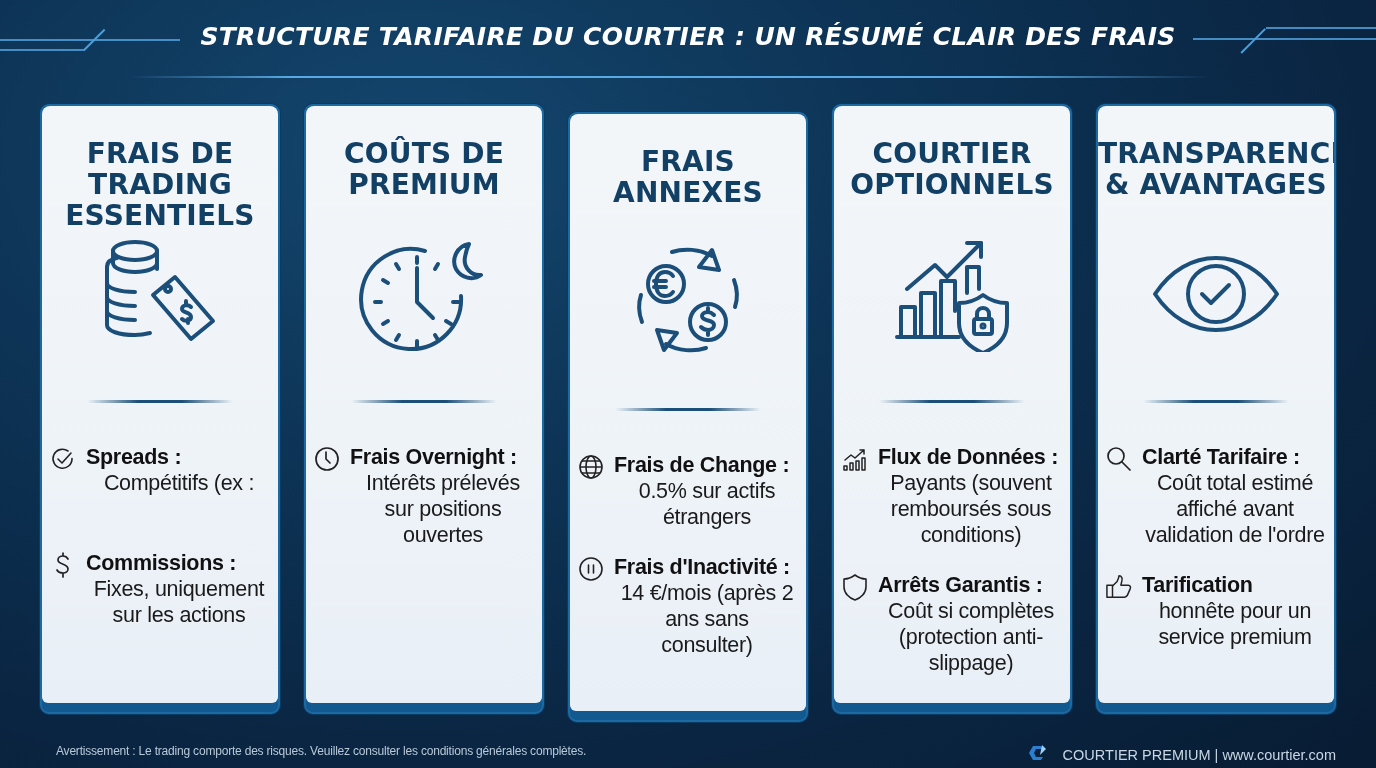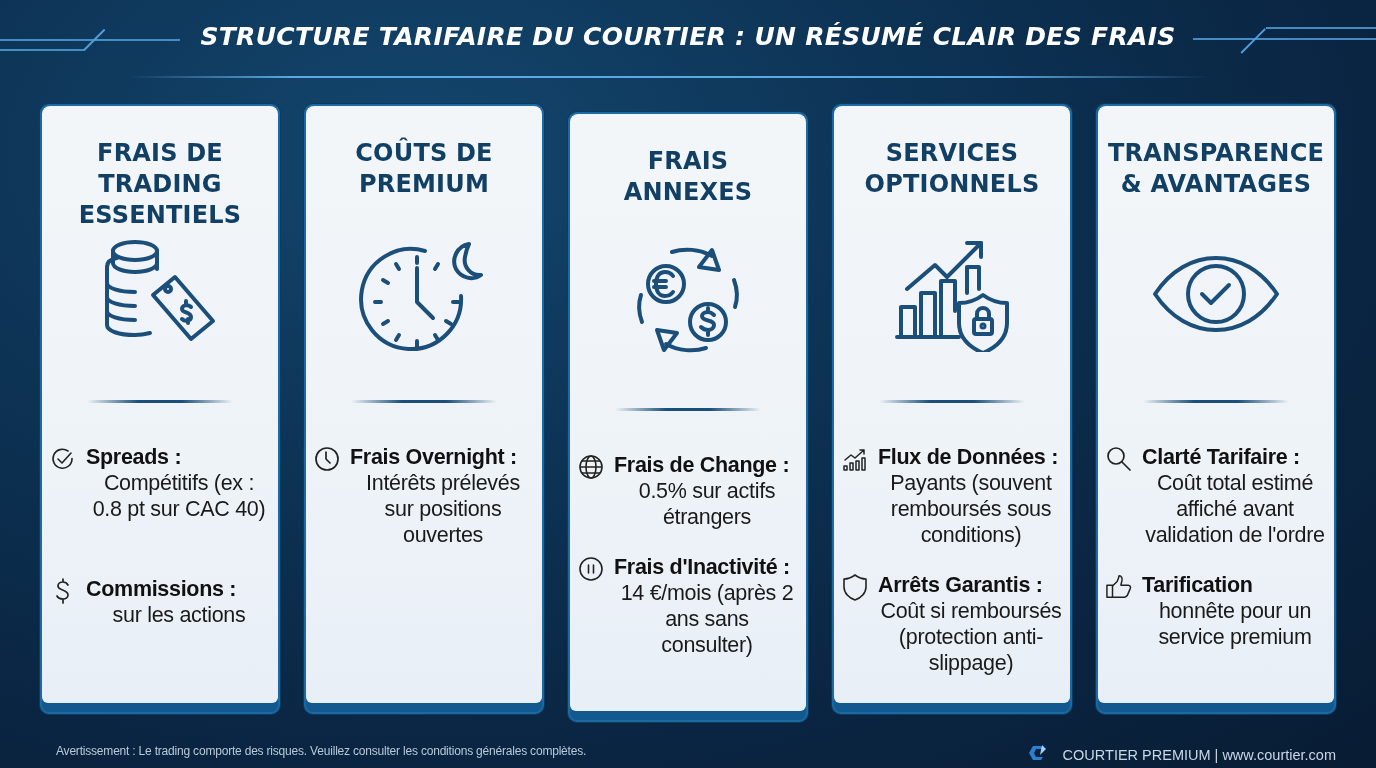--- a/index.html
+++ b/index.html
@@ -39,21 +39,21 @@
   .card-inner {
     position: absolute; top: 0; left: 0; right: 0; bottom: 9px;
     border-radius: 8px 8px 6px 6px;
     background: linear-gradient(180deg, #f3f6f9 0%, #eef3f8 60%, #e8eff6 100%);
     overflow: hidden;
   }
   .card-title {
     position: absolute; top: 32px; left: 0; right: 0;
     text-align: center;
     font-family: "DejaVu Sans", sans-serif;
-    font-weight: bold; font-size: 24px; line-height: 31px;
+    font-weight: bold; font-size: 28px; line-height: 31px;
     color: #123f64;
     letter-spacing: 0.2px;
   }
   .card-title span { display: block; }
   .icon-wrap {
     position: absolute; left: 0; right: 0; top: 125px; height: 120px;
     display: flex; justify-content: center; align-items: center;
   }
   .divider {
     position: absolute; top: 294px; left: 45px; right: 45px; height: 3px;
@@ -137,29 +137,29 @@
       <div class="items">
         <div class="item">
           <span class="item-icon">
             <svg width="24" height="24" viewBox="0 0 24 24" fill="none" stroke="#222" stroke-width="1.6" stroke-linecap="round" stroke-linejoin="round">
                 <path d="M21 11.5 A9.5 9.5 0 1 1 17 4"></path>
                 <path d="M7 12 l4 4 l9-10"></path>
               </svg>
           </span>
           <span class="item-label">Spreads :</span>
           <span class="item-text">Compétitifs (ex :</span>
-          <span class="item-text">0.8 pt sur CAC 40)</span>
         </div>
         <div class="item" style="margin-top:54px;">
           <span class="item-icon">
             <svg width="24" height="26" viewBox="0 0 24 26" fill="none" stroke="#222" stroke-width="1.7" stroke-linecap="round">
                 <path d="M17 7 c-1-2-3-3-5-3 c-3 0-5 2-5 4 c0 5 10 3 10 9 c0 2-2 4-5 4 c-3 0-5-1-6-3 M12 1 v3 M12 21 v4"></path>
               </svg>
           </span>
           <span class="item-label">Commissions :</span>
+          <span class="item-text">Fixes, uniquement</span>
           <span class="item-text">sur les actions</span>
         </div>
       </div>
     </div>
   </div>
 
   <div class="card" style="left:264px;">
     <div class="card-inner">
       <div class="card-title">
         <span>COÛTS DE</span>
@@ -237,21 +237,21 @@
           <span class="item-text">ans sans</span>
           <span class="item-text">consulter)</span>
         </div>
       </div>
     </div>
   </div>
 
   <div class="card" style="left:792px;">
     <div class="card-inner">
       <div class="card-title">
-        <span>SERVICES</span>
+        <span>COURTIER</span>
         <span>OPTIONNELS</span>
       </div>
       <div class="icon-wrap" style="top:128px;">
         <svg width="130" height="115" viewBox="0 0 130 115" fill="none" stroke="#1b4f7a" stroke-width="4" stroke-linecap="round" stroke-linejoin="round">
           <path d="M10 100 h62"></path>
           <path d="M14 100 v-30 h14 v30"></path>
           <path d="M34 100 v-44 h14 v44"></path>
           <path d="M54 100 v-56 h14 v30"></path>
           <path d="M80 56 v-26 h12 v22"></path>
           <path d="M20 52 l28 -24 l12 12 l34 -34"></path>
@@ -276,21 +276,21 @@
           <span class="item-text">remboursés sous</span>
           <span class="item-text">conditions)</span>
         </div>
         <div class="item" style="margin-top:12px;">
           <span class="item-icon">
             <svg width="26" height="28" viewBox="0 0 26 28" fill="none" stroke="#222" stroke-width="1.6" stroke-linejoin="round">
                 <path d="M13 2 c4 3 8 4 11 4 v8 c0 6-5 11-11 13 c-6-2-11-7-11-13 v-8 c3 0 7-1 11-4 z"></path>
               </svg>
           </span>
           <span class="item-label">Arrêts Garantis :</span>
-          <span class="item-text">Coût si remboursés</span>
+          <span class="item-text">Coût si complètes</span>
           <span class="item-text">(protection anti-</span>
           <span class="item-text">slippage)</span>
         </div>
       </div>
     </div>
   </div>
 
   <div class="card" style="left:1056px;">
     <div class="card-inner">
       <div class="card-title">

